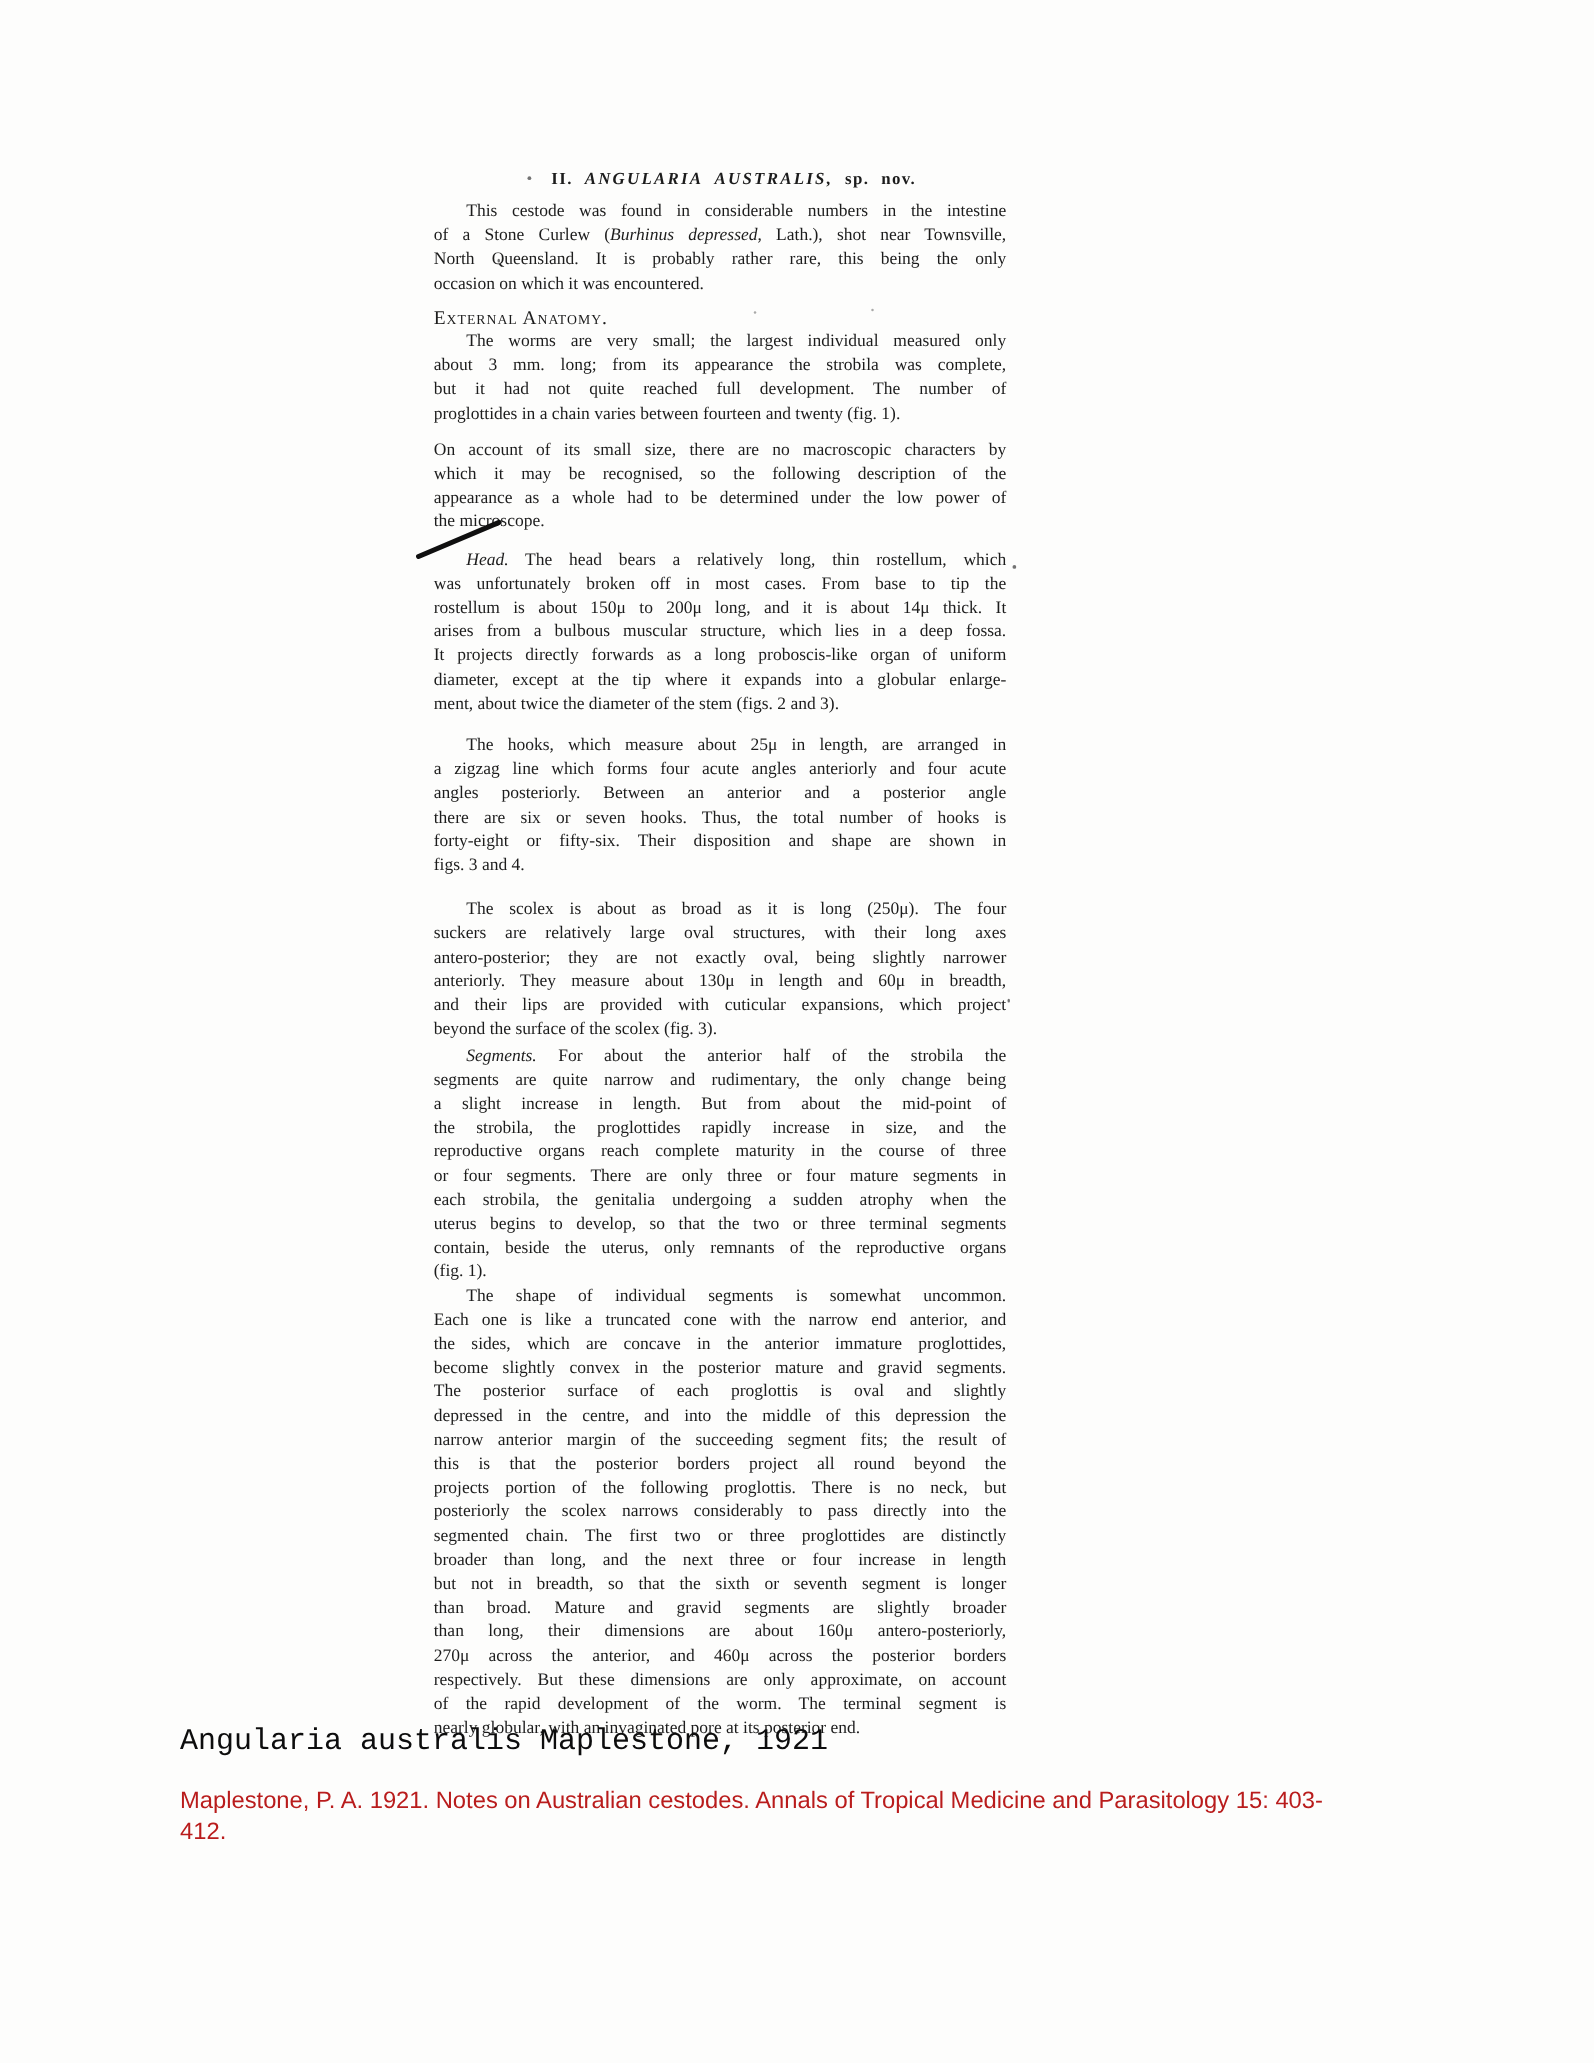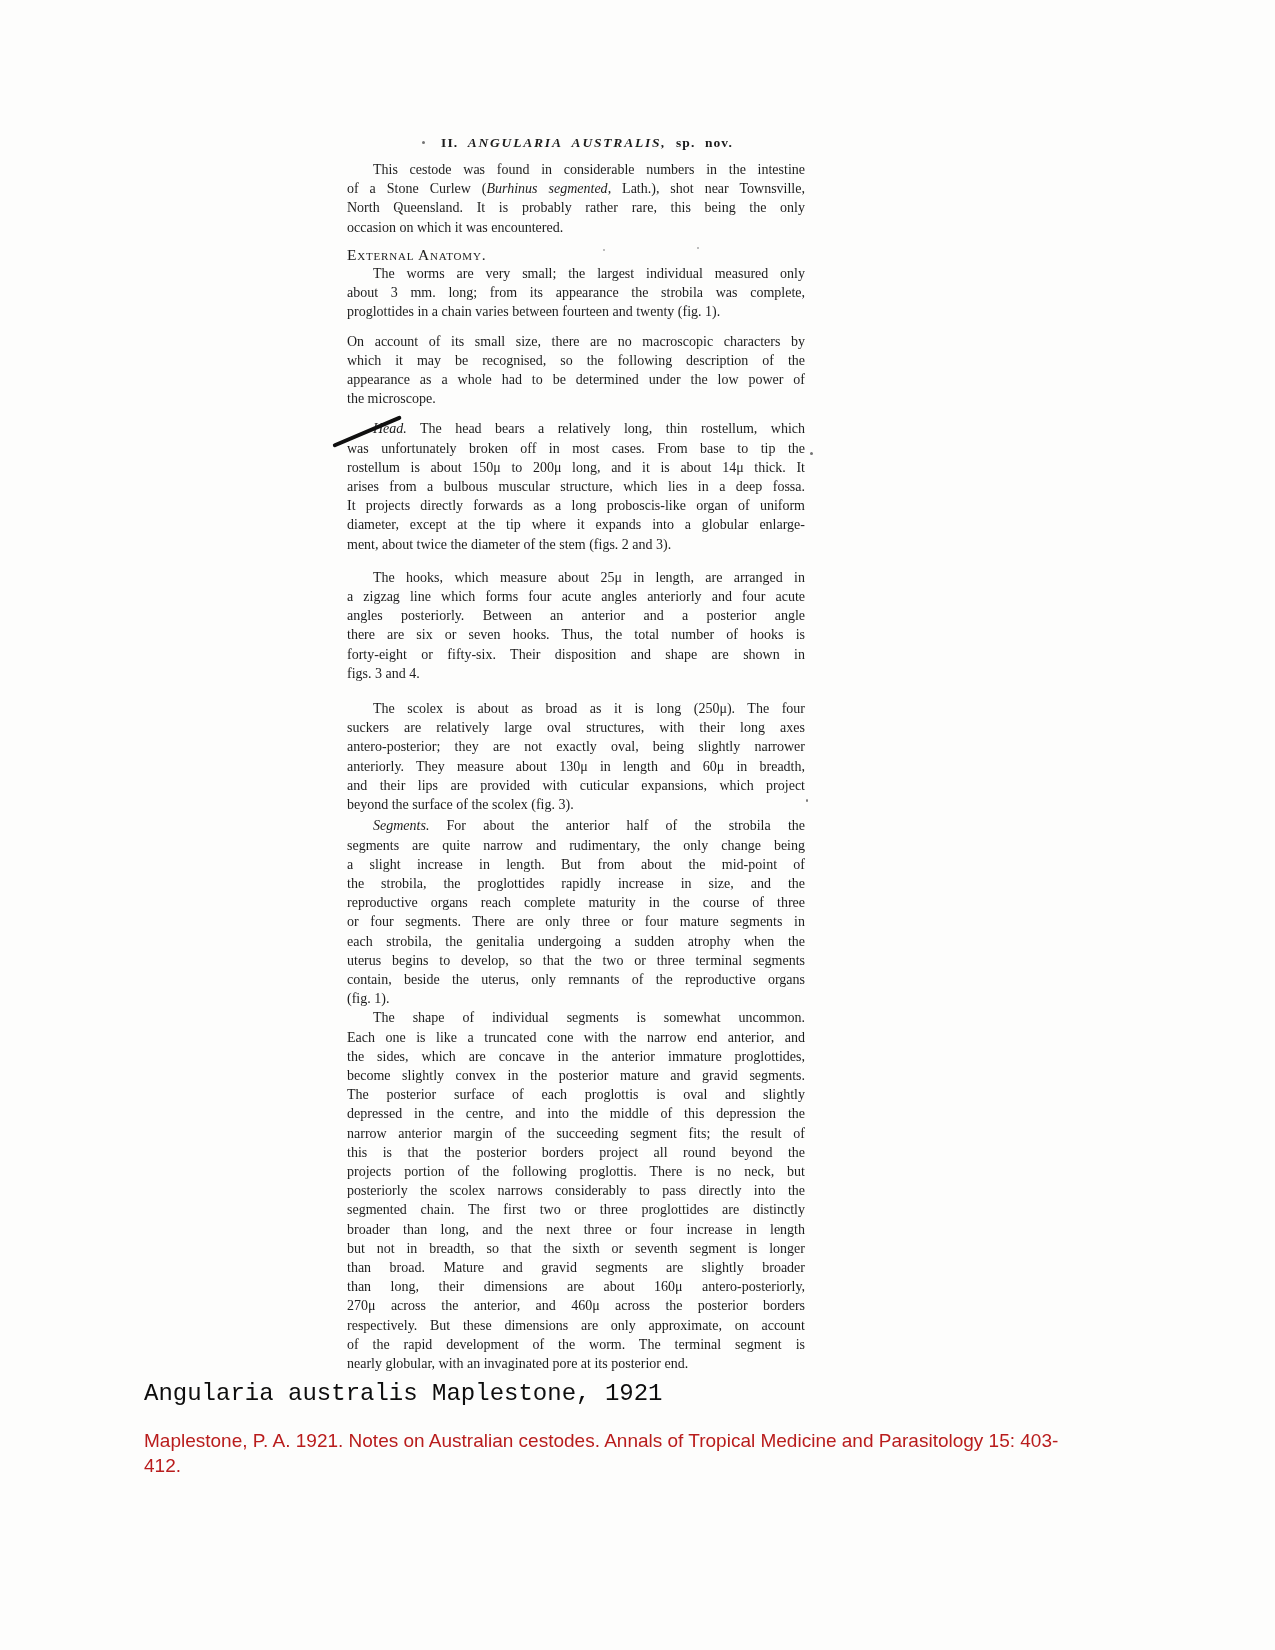--- a/index.html
+++ b/index.html
@@ -104,28 +104,29 @@
 </style>
 </head>
 <body>
 
 <div class="page">
 
   <div class="scan-block">
     <div class="scan-title">II. <i>ANGULARIA AUSTRALIS,</i> sp. nov.</div>
     <div class="para p-intro">
         <div class="line indent">This cestode was found in considerable numbers in the intestine</div>
-        <div class="line">of a Stone Curlew (<i>Burhinus segmented</i>, Lath.), shot near Townsville,</div>
+        <div class="line">of a Stone Curlew (<i>Burhinus depressed</i>, Lath.), shot near Townsville,</div>
         <div class="line">North Queensland. It is probably rather rare, this being the only</div>
         <div class="line last">occasion on which it was encountered.</div>
       </div>
     <div class="section-heading">External Anatomy.</div>
     <div class="para p-size">
         <div class="line indent">The worms are very small; the largest individual measured only</div>
         <div class="line">about 3 mm. long; from its appearance the strobila was complete,</div>
+        <div class="line">but it had not quite reached full development. The number of</div>
         <div class="line last">proglottides in a chain varies between fourteen and twenty (fig. 1).</div>
       </div>
     <div class="para p-recognition">
         <div class="line">On account of its small size, there are no macroscopic characters by</div>
         <div class="line">which it may be recognised, so the following description of the</div>
         <div class="line">appearance as a whole had to be determined under the low power of</div>
         <div class="line last">the microscope.</div>
       </div>
     <div class="para p-head">
         <div class="line indent"><i>Head.</i>  The head bears a relatively long, thin rostellum, which</div>

